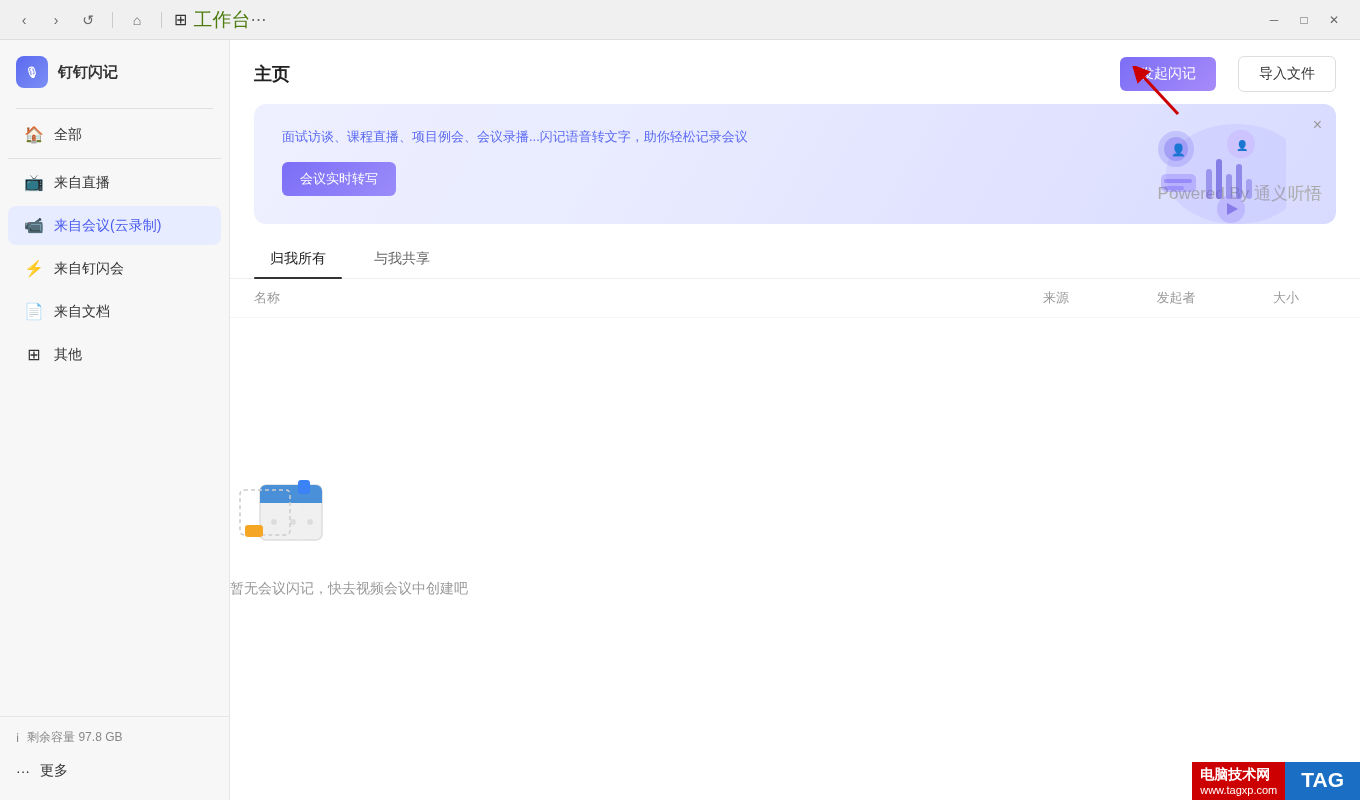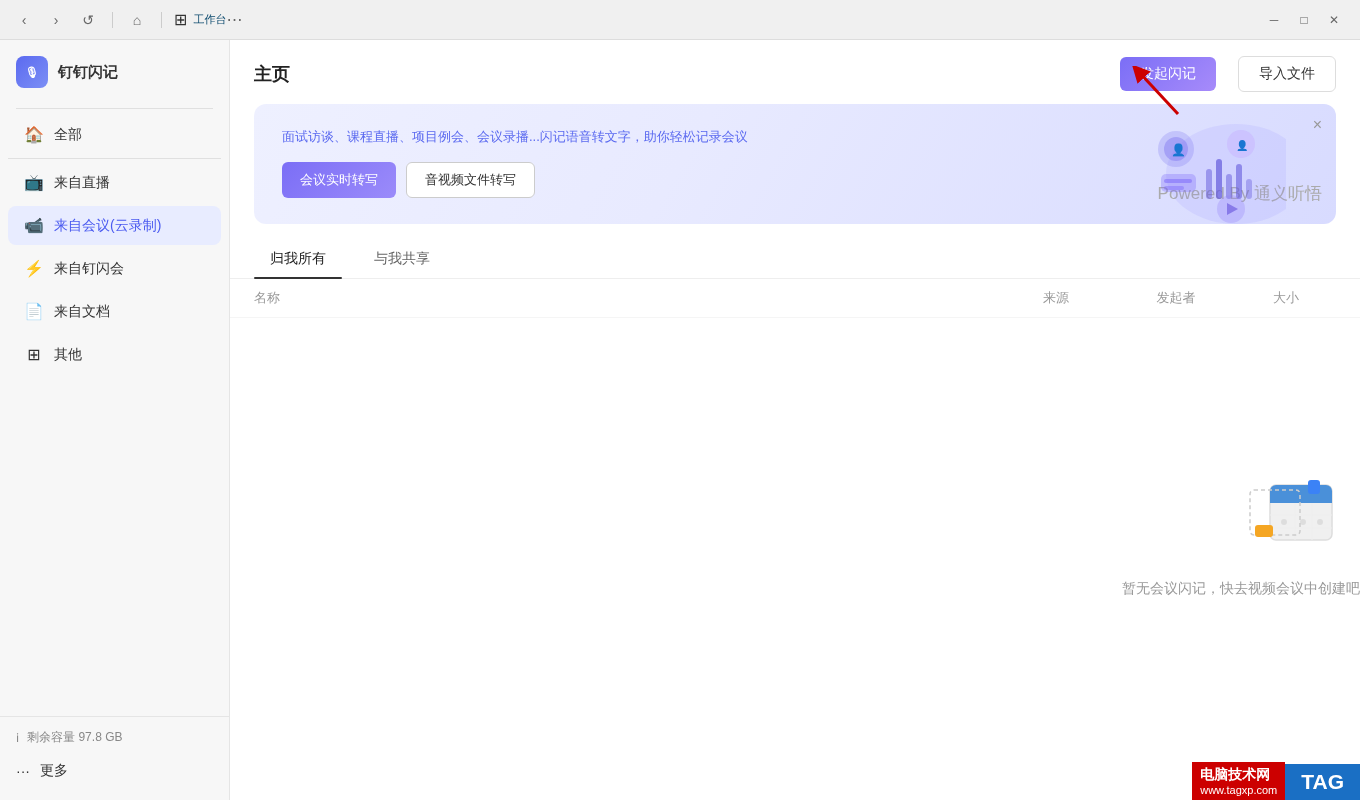--- a/index.html
+++ b/index.html
@@ -24,21 +24,21 @@
       width: 24px; height: 24px;
       display: flex; align-items: center; justify-content: center;
       cursor: pointer; color: #666; font-size: 14px; border-radius: 4px;
     }
     .nav-separator { width: 1px; height: 16px; background: #ccc; margin: 0 4px; }
     .titlebar-icon {
       display: flex; align-items: center; gap: 6px;
       font-size: 13px; color: #333;
     }
     .grid-icon { font-size: 16px; }
-    .titlebar-title { font-size: 11px; color: #0c4a6e; }
+    .titlebar-title { font-size: 19px; color: #4d7c0f; }
     .titlebar-controls {
       position: absolute; right: 12px; top: 50%; transform: translateY(-50%);
       display: flex; align-items: center; gap: 2px;
     }
     .win-ctrl {
       width: 28px; height: 28px;
       display: flex; align-items: center; justify-content: center;
       cursor: pointer; border-radius: 4px; font-size: 12px; color: #666;
     }
     .three-dots { font-size: 16px; color: #666; margin-right: 8px; cursor: pointer; }
@@ -193,34 +193,34 @@
       border-bottom: 1px solid #f5f5f5;
     }
     .col-name { flex: 1; }
     .col-source { width: 120px; text-align: center; }
     .col-creator { width: 120px; text-align: center; }
     .col-size { width: 100px; text-align: center; }
 
     
     .empty-state {
       flex: 1;
-      display: flex; flex-direction: column; align-items: flex-end; justify-content: center;
+      display: flex; flex-direction: column; align-items: flex-start; justify-content: center;
       padding-bottom: 60px;
     }
     .empty-illustration {
       width: 120px; height: 100px; margin-bottom: 20px;
     }
     .empty-text {
       font-size: 14px; color: #999;
     }
 
     
     .watermark {
       position: fixed; bottom: 0; right: 0;
-      display: flex; align-items: flex-end;
+      display: flex; 
       z-index: 1000;
     }
     .watermark-tag {
       background: #1a6fc4;
       color: white;
       font-size: 21px;
       font-weight: bold;
       padding: 6px 16px;
     }
   </style>
@@ -324,21 +324,20 @@
       </svg>
     </div>
 
     <div class="banner">
       <span class="banner-close">×</span>
       <div class="banner-desc">
         <span>面试访谈、课程直播、项目例会、会议录播...</span><span style="color:#5b6af0;">闪记语音转文字</span><span>，助你轻松记录会议</span>
       </div>
       <div class="banner-buttons">
         <button class="btn-banner-primary">会议实时转写</button>
-        <button class="btn-banner-secondary">音视频文件转写</button>
       </div>
       <div class="banner-powered">Powered By 通义听悟</div>
 
       <div class="illus-container">
         <svg width="230" height="110" viewBox="0 0 230 110">
 
           <ellipse cx="180" cy="55" rx="70" ry="50" fill="rgba(150,140,255,0.15)"></ellipse>
 
           <circle cx="120" cy="30" r="18" fill="rgba(120,110,240,0.25)"></circle>
           <circle cx="120" cy="30" r="12" fill="rgba(120,110,240,0.4)"></circle>

